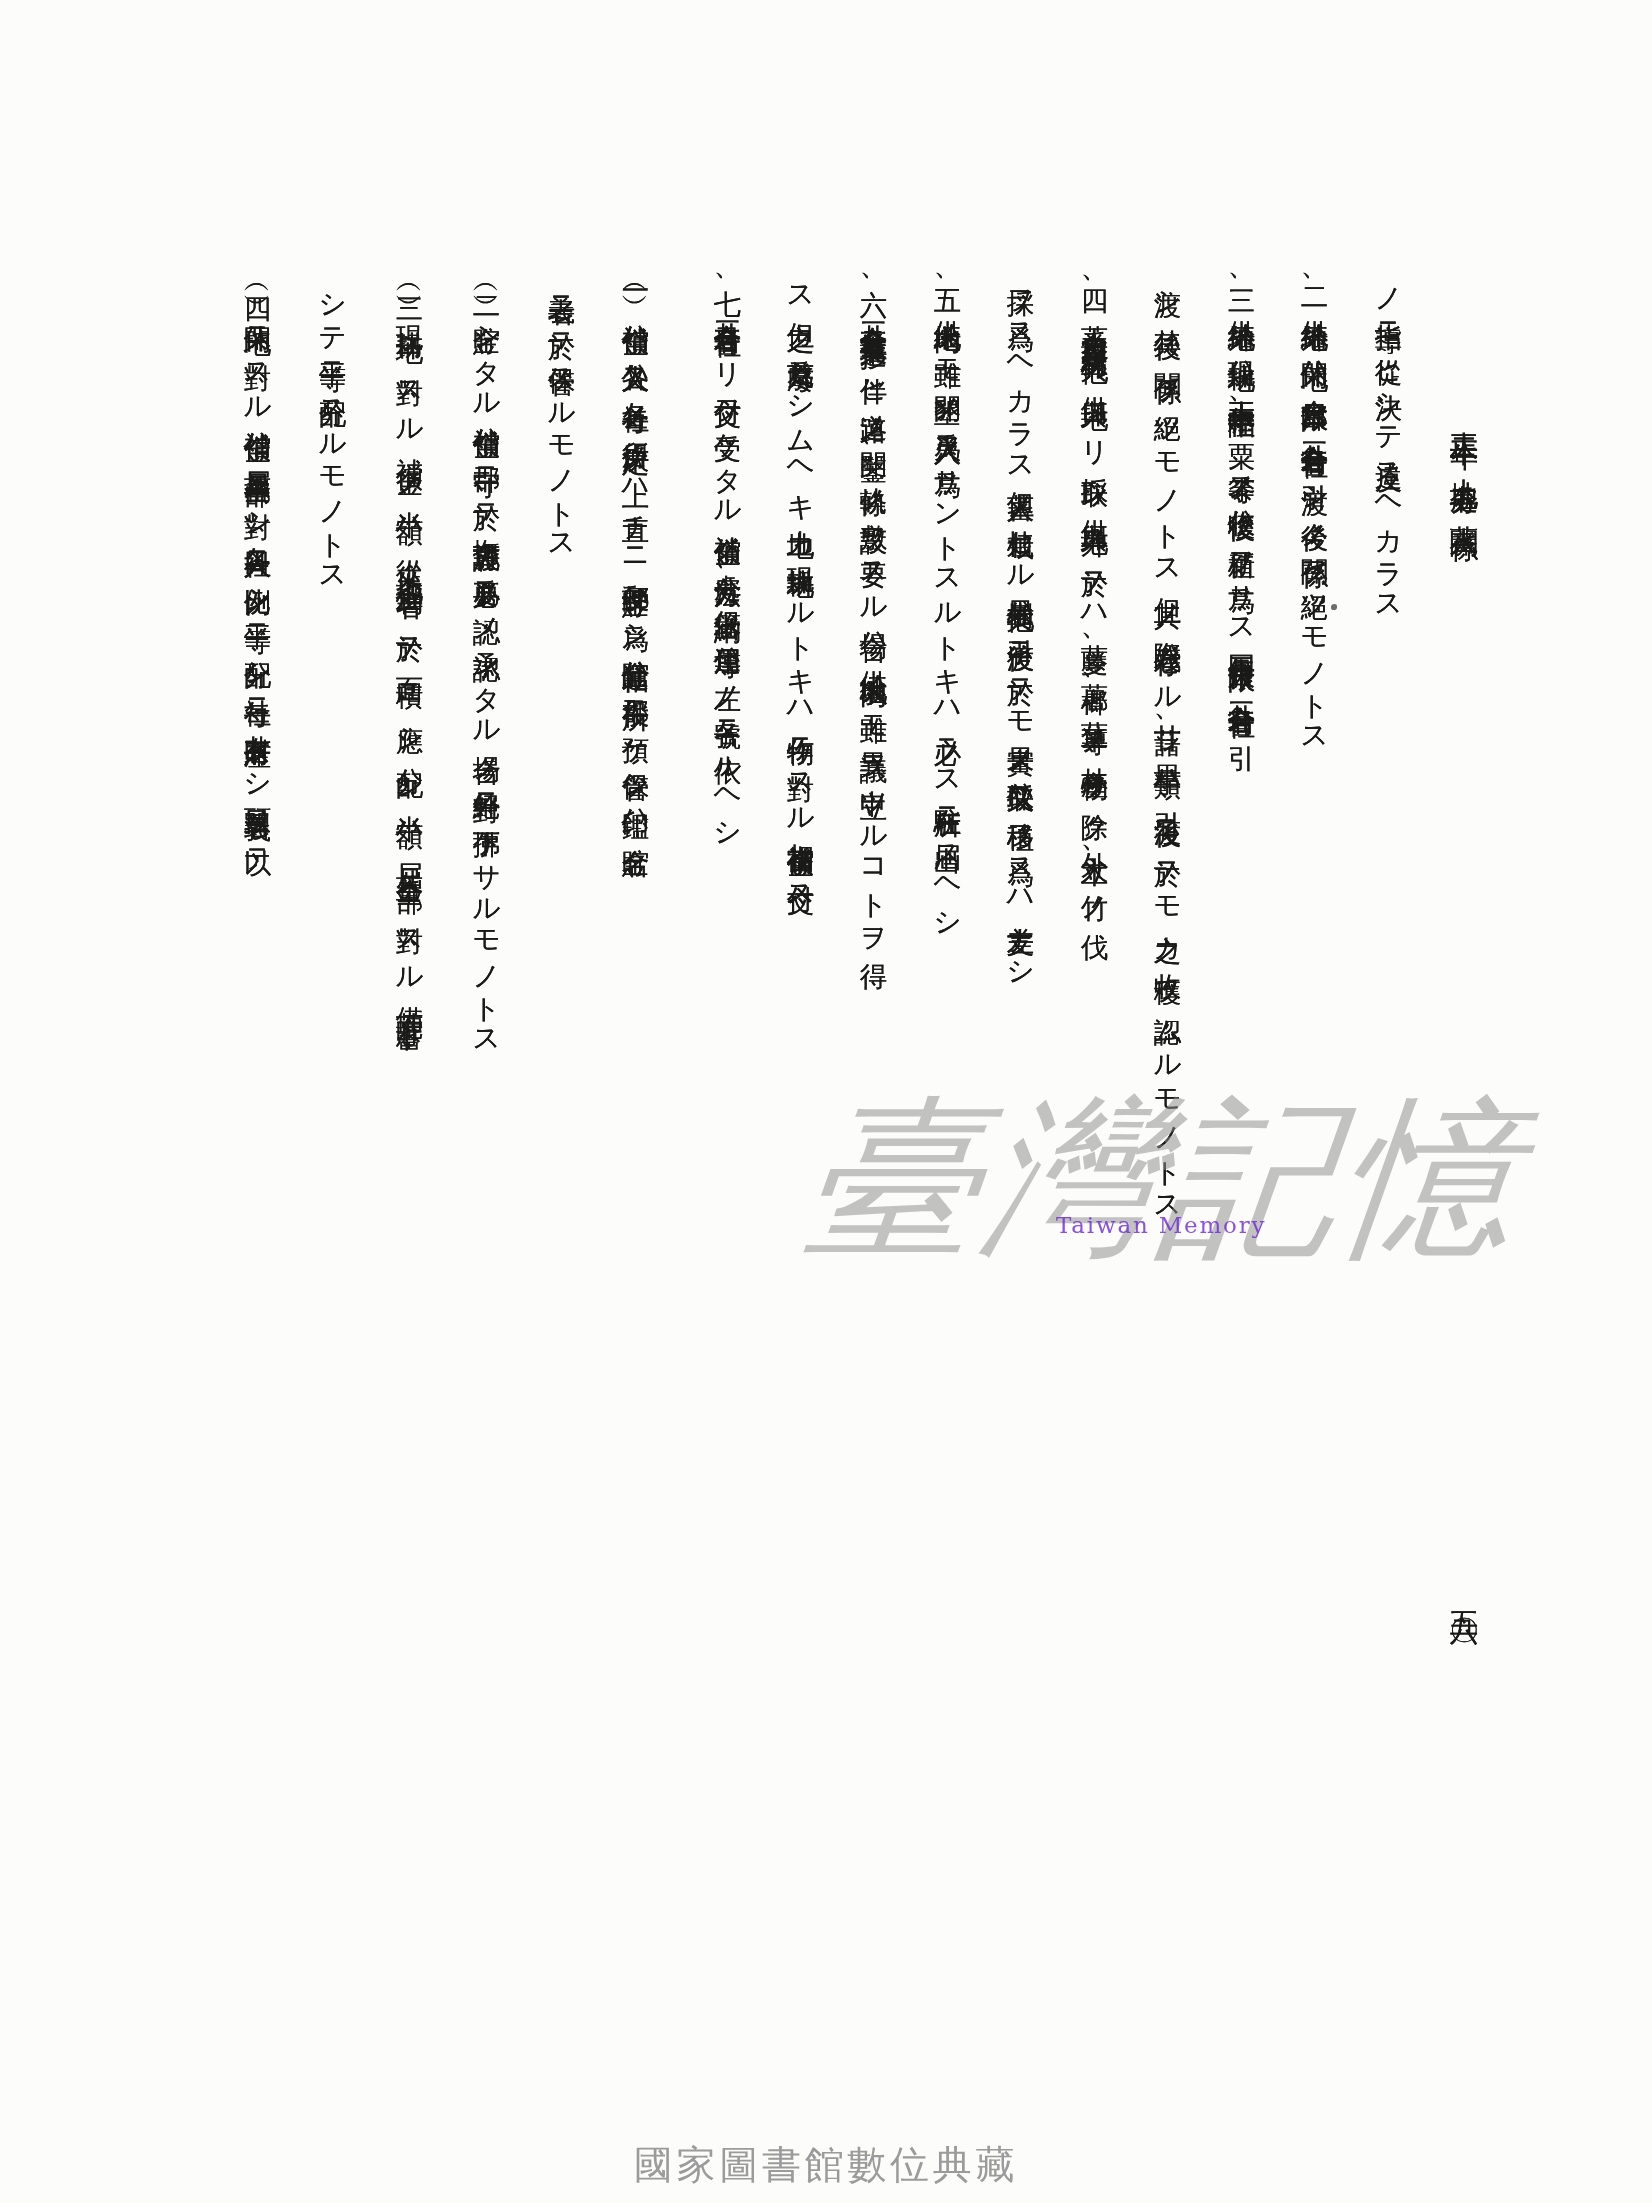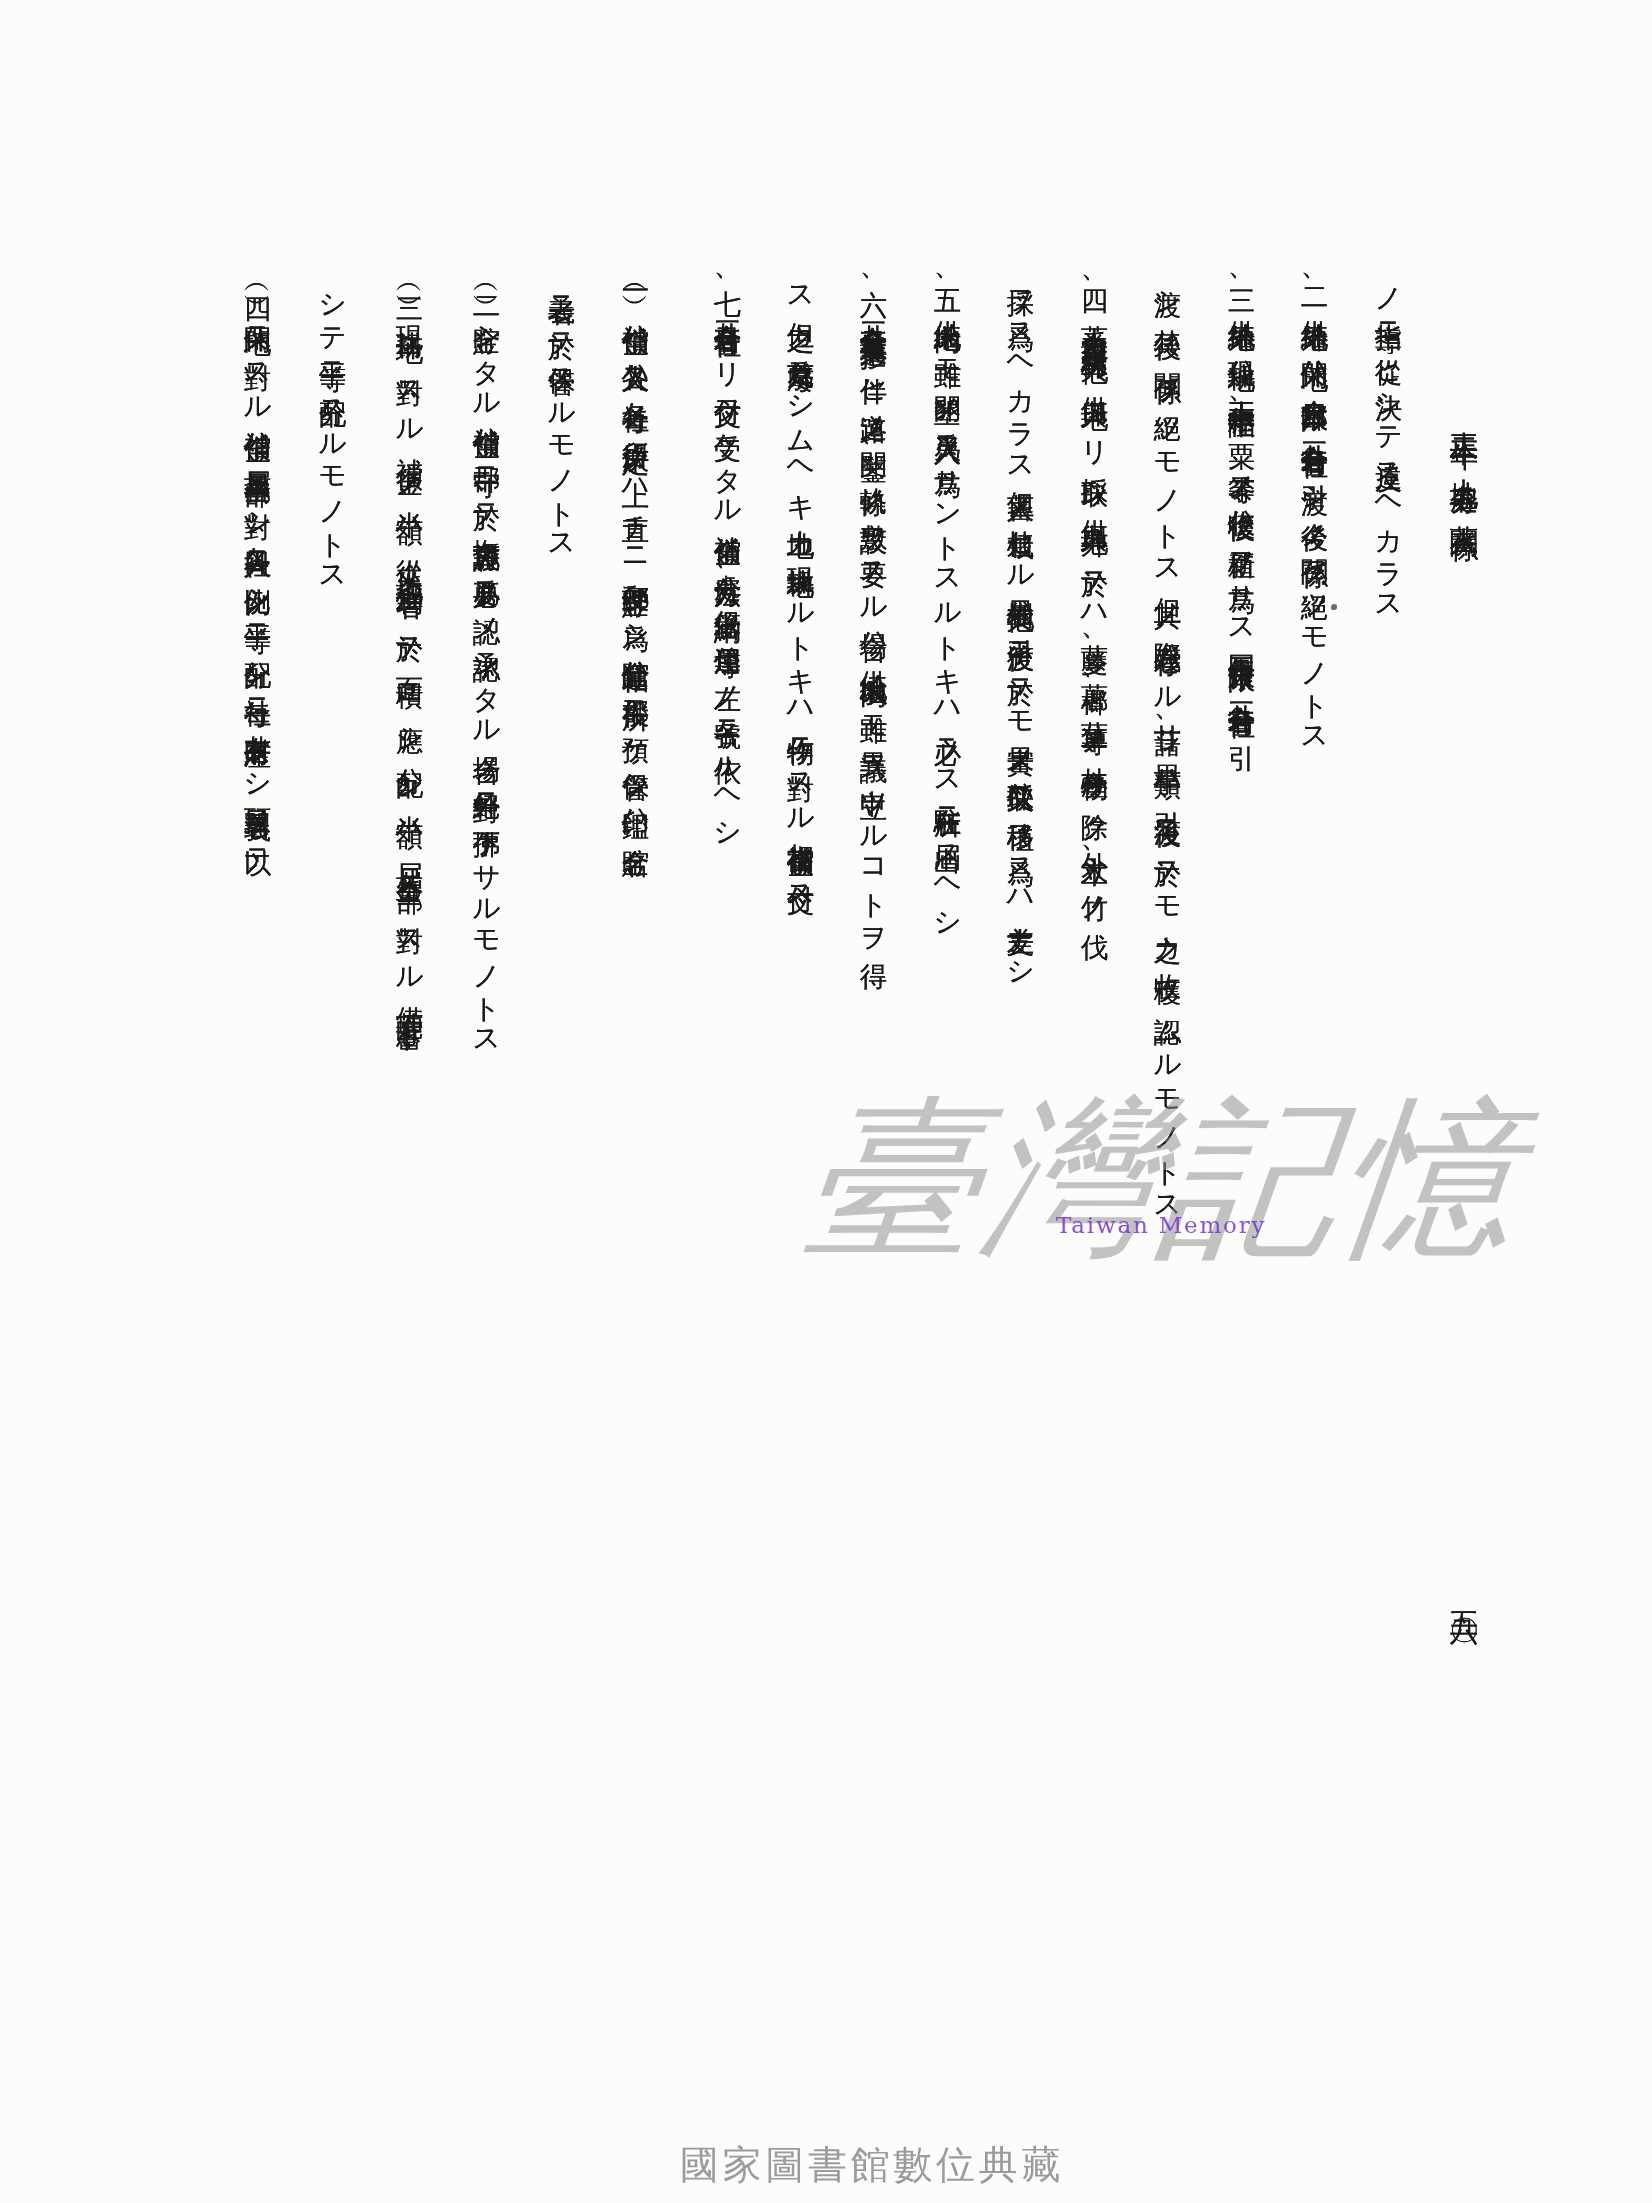--- a/index.html
+++ b/index.html
@@ -65,21 +65,21 @@
     font-family:"DejaVu Serif","Liberation Serif",serif;
     letter-spacing:1.8px;
     color:#6d28d9;
     opacity:.8;
     z-index:3;
     pointer-events:none;
   }
   .text-layer{position:absolute;inset:0;z-index:2;}
   .caption{
     position:absolute;
-    left:872px;top:2138px;
+    left:826px;top:2138px;
     transform:translateX(-50%);
     font-family:"DejaVu Sans","Liberation Sans",sans-serif;
     font-size:39px;
     letter-spacing:3.7px;
     color:#9b9b9b;
     white-space:nowrap;
     z-index:2;
   }
   .ink-speck{
     position:absolute;

